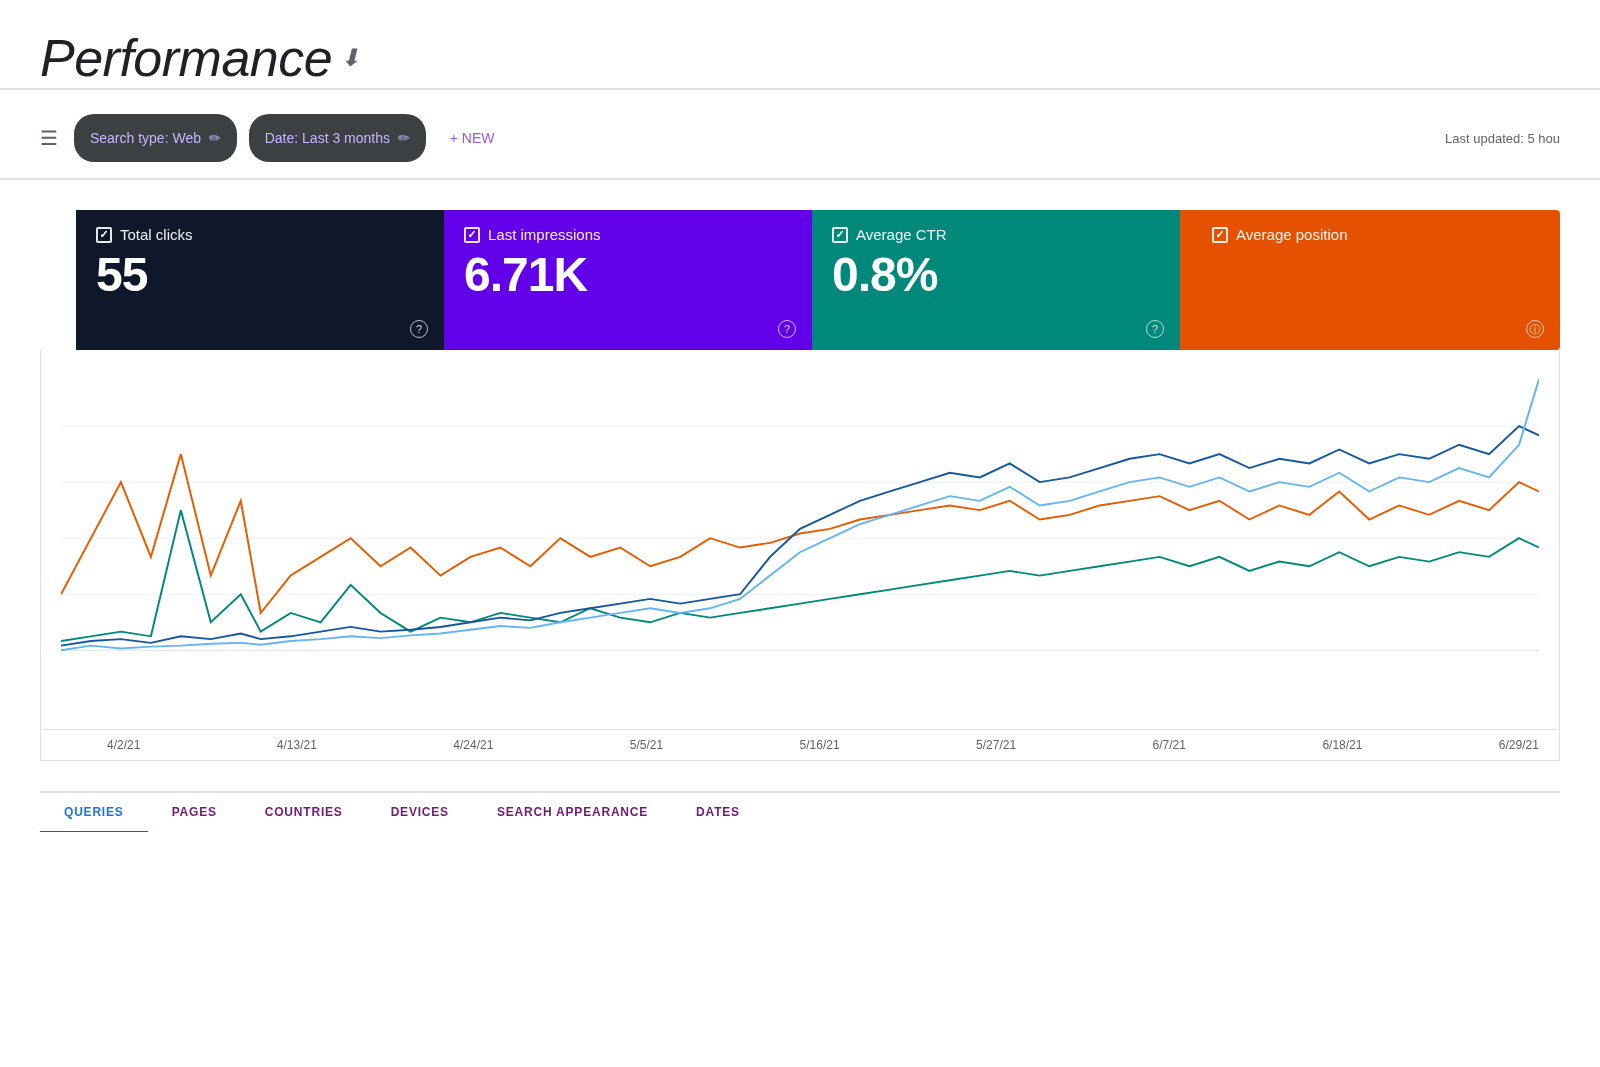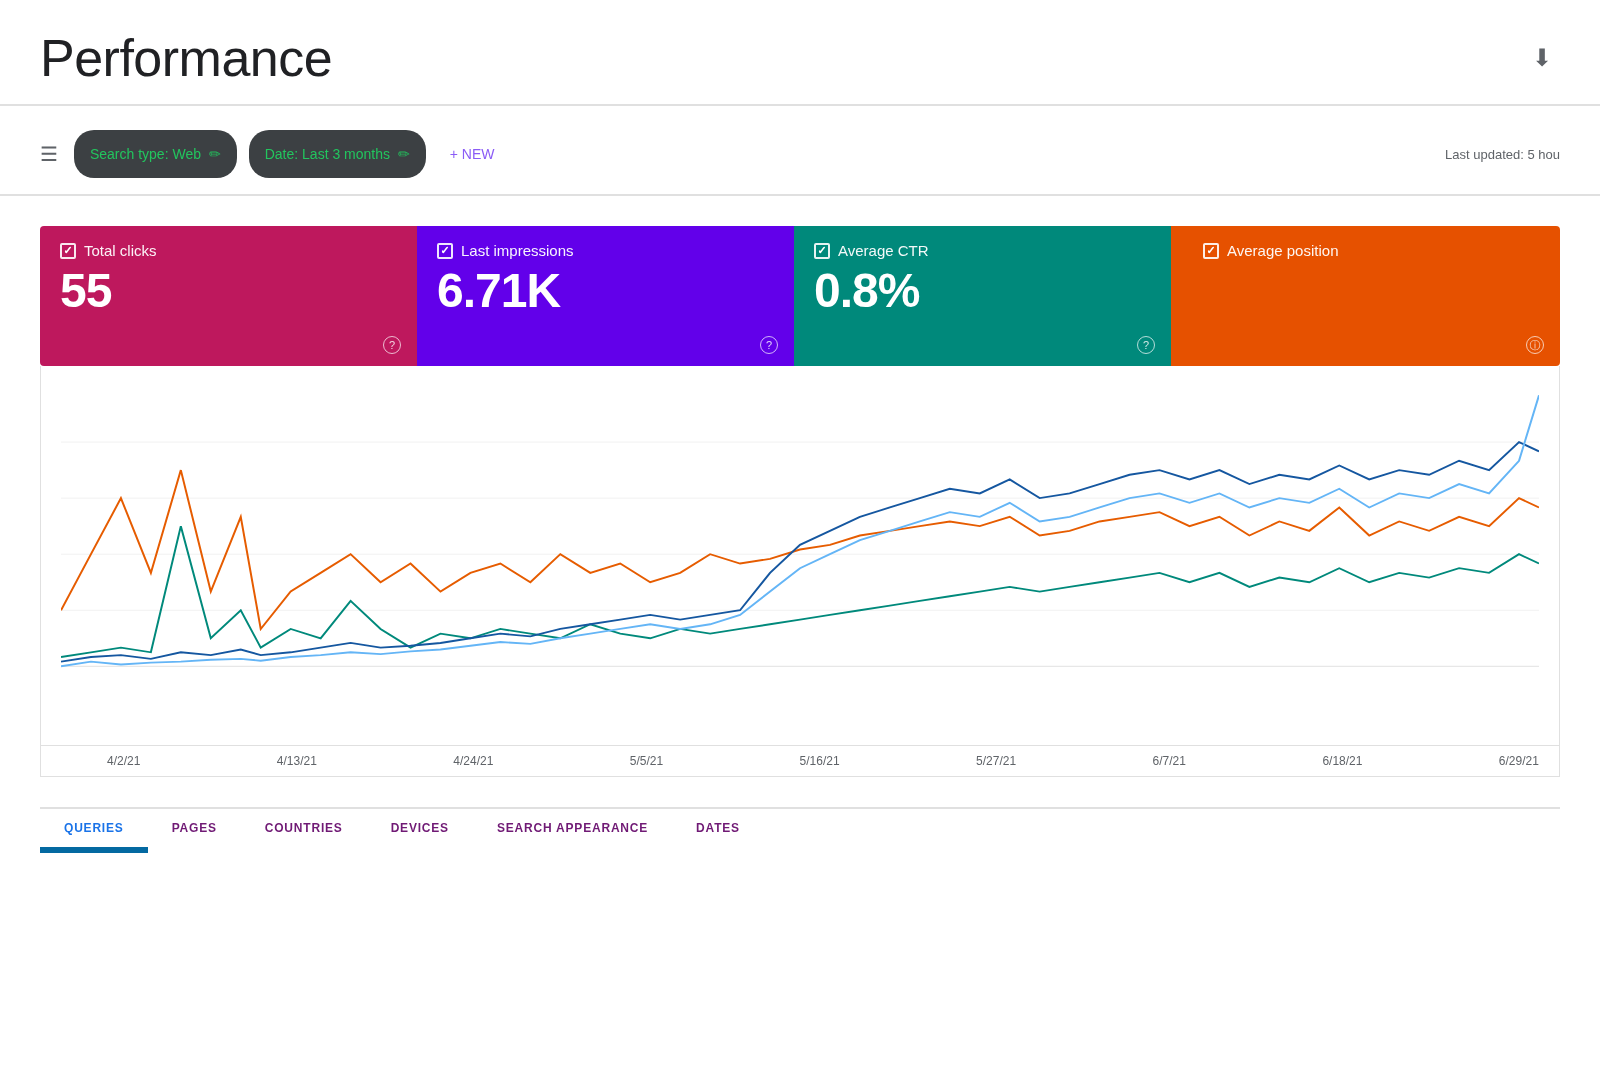--- a/index.html
+++ b/index.html
@@ -12,25 +12,25 @@
 
     .page-container {
       background: #fff;
       width: 1600px;
       min-height: 1067px;
       position: relative;
     }
 
     
     .header {
-      padding: 28px 40px 16px 40px;
-      display: flex;
-      align-items: center;
-      justify-content: space-between;
+      padding: 28px 40px 0 40px;
+      display: flex;
+      align-items: center;
       border-bottom: none;
+      font-style: italic;
     }
 
     .page-title {
       font-size: 52px;
       font-weight: 400;
       color: #202124;
       letter-spacing: -0.5px;
     }
 
     .download-icon {
@@ -51,21 +51,21 @@
     }
 
     .filter-icon {
       font-size: 20px;
       color: #5f6368;
       margin-right: 4px;
     }
 
     .filter-chip {
       background: #3c4043;
-      color: #22c55e;
+      color: #c4b5fd;
       border: none;
       border-radius: 20px;
       padding: 16px 16px;
       font-size: 14px;
       cursor: pointer;
       display: flex;
       align-items: center;
       gap: 8px;
       font-family: Arial, sans-serif;
     }
@@ -106,21 +106,21 @@
     }
 
     .metric-card {
       flex: 1;
       padding: 16px 20px;
       color: #fff;
       position: relative;
       cursor: pointer;
     }
 
-    .metric-card.blue { background: #be185d; }
+    .metric-card.blue { background: #0f172a; margin-left: 36px; }
     .metric-card.purple { background: #6200ea; }
     .metric-card.teal { background: #00897b; }
     .metric-card.orange { background: #e65100; padding-left: 32px; }
 
     .metric-label-row {
       display: flex;
       align-items: center;
       gap: 8px;
       margin-bottom: 8px;
     }
@@ -218,21 +218,21 @@
       font-size: 12px;
       font-weight: 600;
       color: #701a75;
       cursor: pointer;
       letter-spacing: 0.8px;
       text-transform: uppercase;
     }
 
     .bottom-tab:first-child {
       color: #1a73e8;
-      border-bottom: 6px solid #0369a1;
+      border-bottom: 1px solid #0369a1;
     }
 
     
     .top-separator {
       height: 2px;
       background: #e0e0e0;
       margin: 0 0;
     }
   </style>
 </head>

